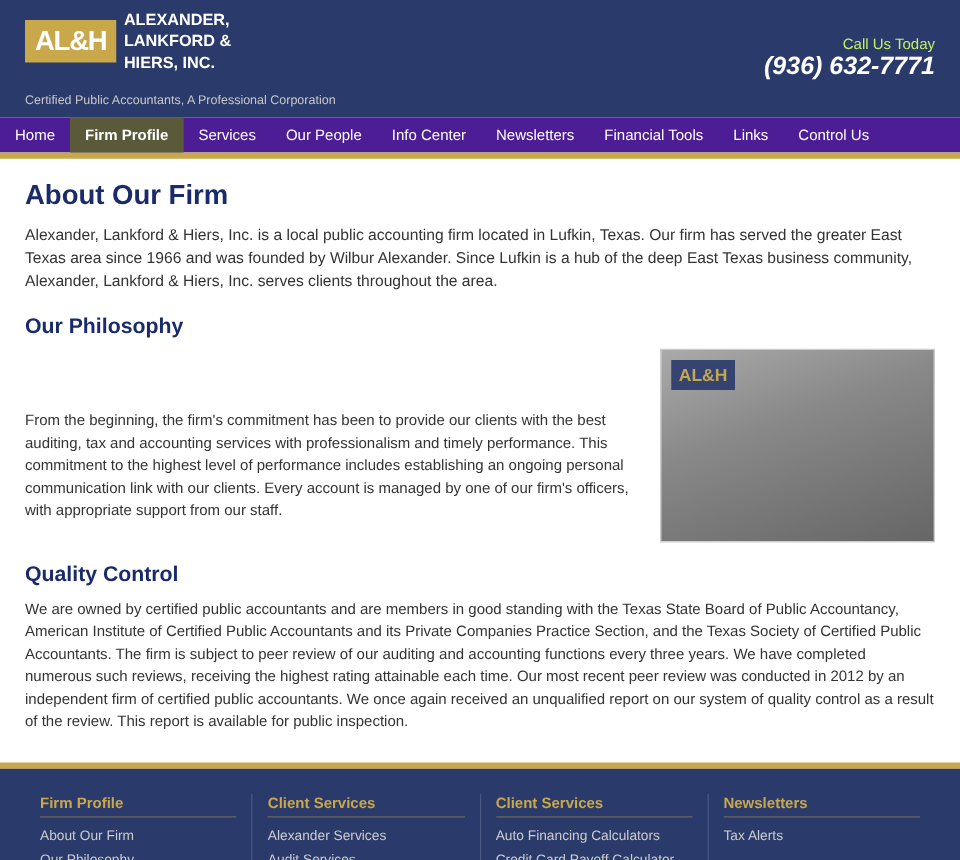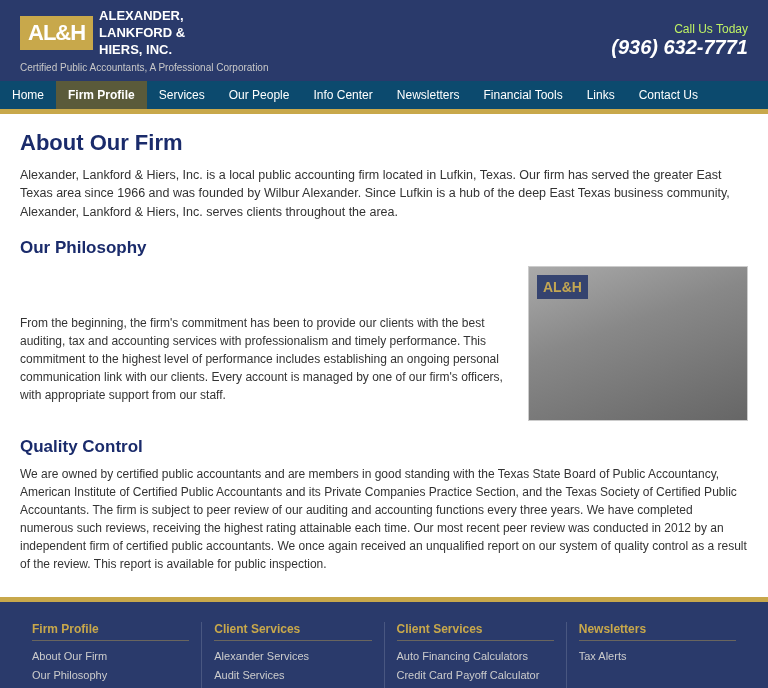--- a/index.html
+++ b/index.html
@@ -4,27 +4,27 @@
   <style>
     * { margin: 0; padding: 0; box-sizing: border-box; }
     body { font-family: Arial, sans-serif; font-size: 13px; color: #333; width: 768px; background: #fff; }
 
     
     .header { background: #2a3a6b; display: flex; align-items: center; justify-content: space-between; padding: 8px 20px; }
     .logo-area { display: flex; flex-direction: column; }
     .logo-box { display: flex; align-items: center; }
     .logo-initials { background: #c8a84b; color: #fff; font-size: 22px; font-weight: bold; padding: 4px 8px; letter-spacing: -1px; }
     .logo-text { color: #fff; font-size: 13px; font-weight: bold; margin-left: 6px; line-height: 1.3; }
-    .logo-subtitle { color: #c8c8c8; font-size: 10px; margin-top: 3px; }
+    .logo-subtitle { color: #c8c8c8; font-size: 10px; margin-top: 16px; }
     .call-us { text-align: right; color: #fff; }
     .call-us-label { font-size: 12px; color: #bef264; }
     .call-us-number { font-size: 20px; font-weight: bold; color: #fff; font-style: italic; }
 
     
-    .nav { background: #0c4a6e; display: flex; align-items: center; }
+    .nav { background: #4c1d95; display: flex; align-items: center; }
     .nav a { color: #fff; text-decoration: none; padding: 7px 12px; font-size: 12px; display: inline-block; }
     .nav a.active { background: #5a5a3a; font-weight: bold; }
     .content { padding: 16px 20px; flex: 1; }
 
     
     .page-title { font-size: 22px; font-weight: bold; color: #1a2b6b; margin-bottom: 10px; border-bottom: none; }
     .intro-text { font-size: 12.5px; color: #333; line-height: 1.5; margin-bottom: 16px; }
     .section-title { font-size: 17px; font-weight: bold; color: #1a2b6b; margin-bottom: 8px; margin-top: 8px; }
 
     .philosophy-section { display: flex; gap: 12px; margin-bottom: 16px; }
@@ -67,21 +67,21 @@
 
 <nav class="nav">
   <a href="#" class="">Home</a>
   <a href="#" class="active">Firm Profile</a>
   <a href="#">Services</a>
   <a href="#">Our People</a>
   <a href="#">Info Center</a>
   <a href="#">Newsletters</a>
   <a href="#">Financial Tools</a>
   <a href="#">Links</a>
-  <a href="#">Contact Us</a>
+  <a href="#">Control Us</a>
 </nav>
 
 <div class="gold-bar"></div>
 
 <div class="content">
   <h1 class="page-title">About Our Firm</h1>
   <p class="intro-text">Alexander, Lankford &amp; Hiers, Inc. is a local public accounting firm located in Lufkin, Texas. Our firm has served the greater East Texas area since 1966 and was founded by Wilbur Alexander. Since Lufkin is a hub of the deep East Texas business community, Alexander, Lankford &amp; Hiers, Inc. serves clients throughout the area.</p>
 
   <h2 class="section-title">Our Philosophy</h2>
   <div class="philosophy-section">

